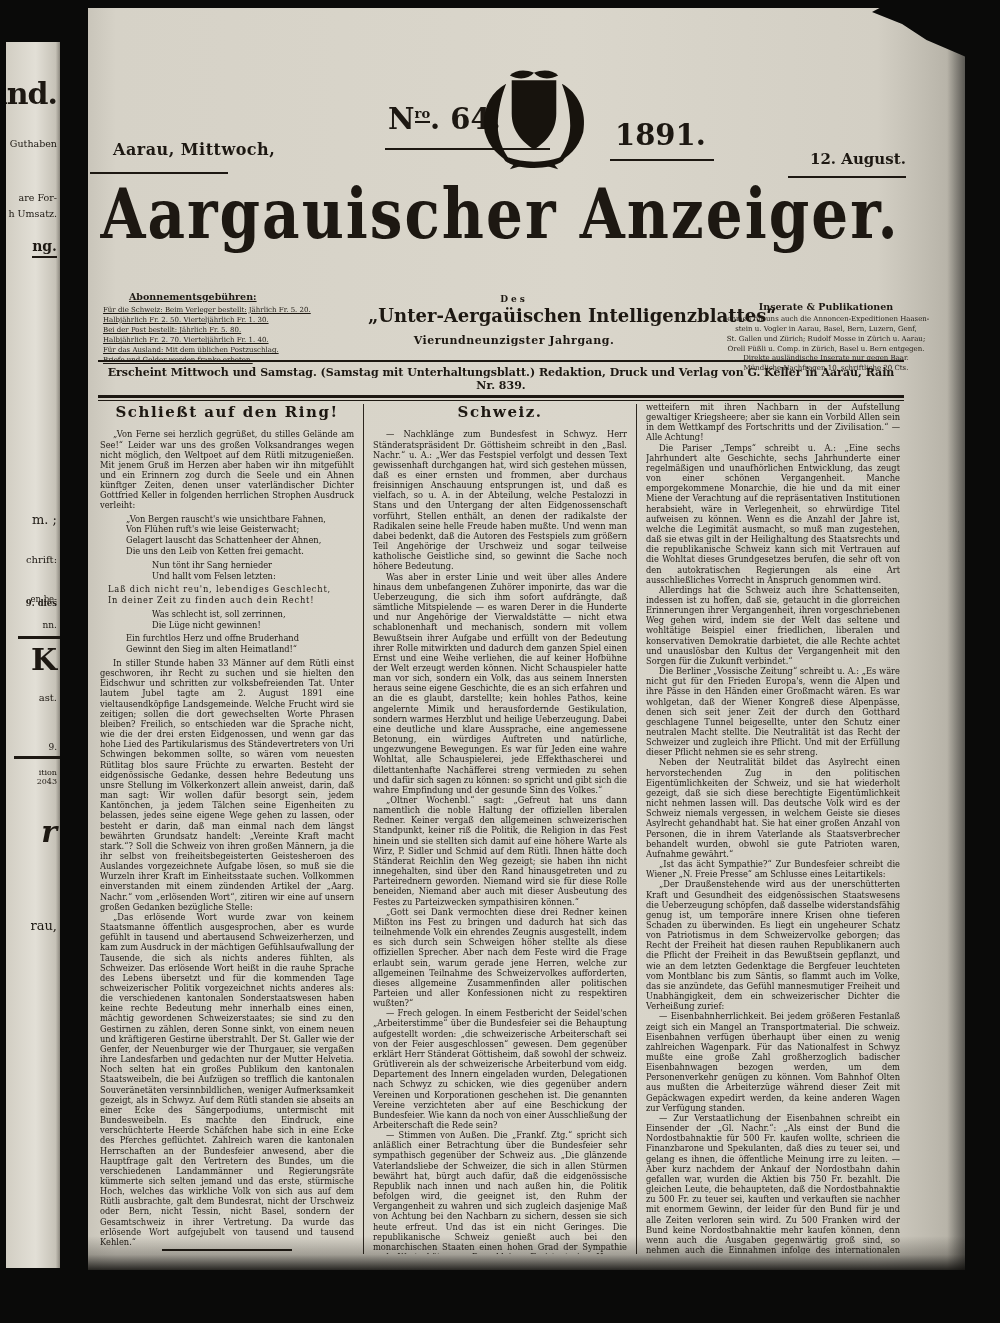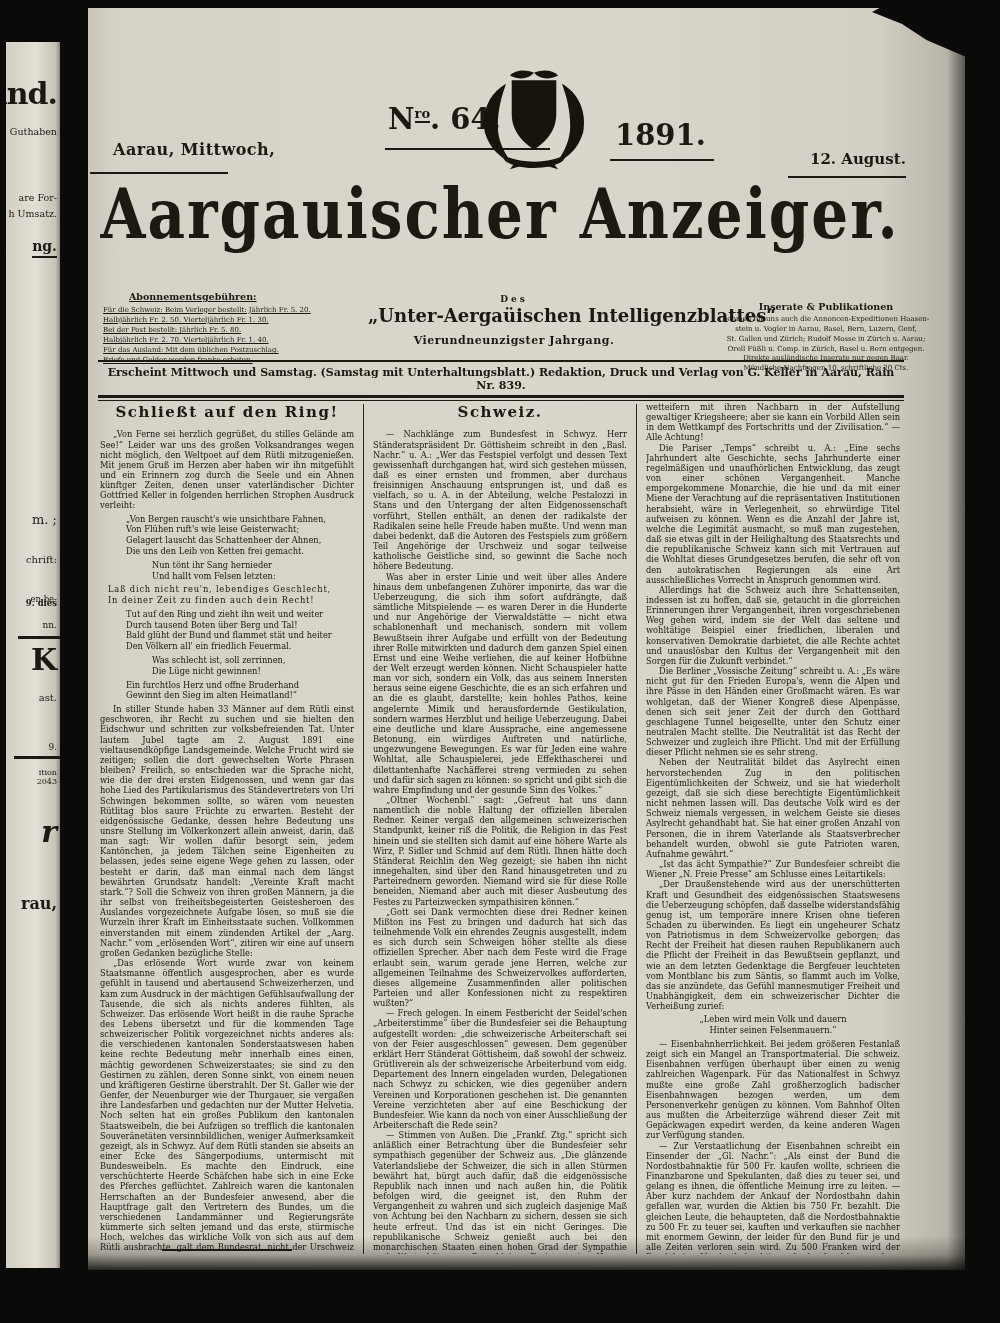--- a/index.html
+++ b/index.html
@@ -12,35 +12,35 @@
     margin:0; width:1000px; height:1323px; position:relative; overflow:hidden;
     background:var(--bg); font-family:"DejaVu Serif", serif; color:var(--ink);
   }
   
   .prev-page{
     position:absolute; left:6px; top:42px; width:54px; height:1226px; overflow:hidden;
     background:linear-gradient(90deg,#d2cec3 0,#e2dfd6 55%,#c6c2b7 92%,#8d897f 100%);
   }
   .frag{position:absolute; right:3px; white-space:nowrap; color:var(--ink);}
   .f1{top:34px; font-size:30px; font-weight:bold; letter-spacing:-1px;}
-  .f2{top:84px; font-size:9.5px;}
+  .f2{top:96px; font-size:9.5px;}
   .f3{top:150px; font-size:9.5px;}
   .f4{top:166px; font-size:9.5px;}
   .f5{top:196px; font-size:14px; font-weight:bold; border-bottom:2px solid var(--ink); padding-bottom:2px;}
   .f6{top:470px; font-size:13px;}
   .f7{top:512px; font-size:10px;}
   .f8{top:556px; font-size:8.5px; font-weight:bold;}
   .f9{top:552px; font-size:8.5px;}
   .f10{top:578px; font-size:9px;}
   .f11{top:600px; font-size:30px; font-weight:bold;}
   .f12{top:650px; font-size:10px;}
   .f13{top:700px; font-size:9px;}
   .f14{top:726px; font-size:8px; white-space:pre-line; text-align:right;}
   .f15{top:772px; font-size:30px; font-weight:bold; font-style:italic;}
-  .f16{top:852px; font-size:16px; font-weight:bold;}
+  .f16{top:876px; font-size:13px; font-weight:normal;}
   .strip-rule{position:absolute; right:0; background:var(--ink);}
   .r1{top:594px; width:42px; height:3px;}
   .r2{top:714px; width:46px; height:3px;}
   
   .page{
     position:absolute; left:88px; top:8px; width:877px; height:1262px; overflow:hidden;
     background:linear-gradient(90deg,#c9c5ba 0,#d6d2c7 28px,#dad6cb 55%,#d3cfc4 90%,#b4b0a5 99%);
   }
   .page::after{ 
     content:""; position:absolute; left:0; right:0; bottom:0; height:34px;
@@ -189,24 +189,20 @@
       <div class="col-heading">Schließt auf den Ring!</div>
       <p class="para">„Von Ferne sei herzlich gegrüßet, du stilles Gelände am See!“ Leider war uns des großen Volksandranges wegen nicht möglich, den Weltpoet auf dem Rütli mitzugenießen. Mit jenem Gruß im Herzen aber haben wir ihn mitgefühlt und ein Erinnern zog durch die Seele und ein Ahnen künftger Zeiten, denen unser vaterländischer Dichter Gottfried Keller in folgenden herrlichen Strophen Ausdruck verleiht:</p>
       <div class="verse">„Von Bergen rauscht's wie unsichtbare Fahnen,
 Von Flühen ruft's wie leise Geisterwacht;
 Gelagert lauscht das Schattenheer der Ahnen,
 Die uns den Leib von Ketten frei gemacht.</div>
       <div class="verse indent2">Nun tönt ihr Sang hernieder
 Und hallt vom Felsen letzten:</div>
       <div class="verse spaced">Laß dich nicht reu'n, lebendiges Geschlecht,
 In deiner Zeit zu finden auch dein Recht!</div>
-      <div class="verse">Tut auf den Ring und zieht ihn weit und weiter
-Durch tausend Boten über Berg und Tal!
-Bald glüht der Bund und flammet stät und heiter
-Den Völkern all' ein friedlich Feuermal.</div>
       <div class="verse indent2">Was schlecht ist, soll zerrinnen,
 Die Lüge nicht gewinnen!</div>
       <div class="verse">Ein furchtlos Herz und offne Bruderhand
 Gewinnt den Sieg im alten Heimatland!“</div>
       <p class="para">In stiller Stunde haben 33 Männer auf dem Rütli einst geschworen, ihr Recht zu suchen und sie hielten den Eidschwur und schritten zur volksbefreienden Tat. Unter lautem Jubel tagte am 2. August 1891 eine vieltausendköpfige Landsgemeinde. Welche Frucht wird sie zeitigen; sollen die dort gewechselten Worte Phrasen bleiben? Freilich, so entschieden war die Sprache nicht, wie die der drei ersten Eidgenossen, und wenn gar das hohe Lied des Partikularismus des Ständevertreters von Uri Schwingen bekommen sollte, so wären vom neuesten Rütlitag blos saure Früchte zu erwarten. Besteht der eidgenössische Gedanke, dessen hehre Bedeutung uns unsre Stellung im Völkerkonzert allein anweist, darin, daß man sagt: Wir wollen dafür besorgt sein, jedem Kantönchen, ja jedem Tälchen seine Eigenheiten zu belassen, jedes seine eigene Wege gehen zu lassen, oder besteht er darin, daß man einmal nach dem längst bewährten Grundsatz handelt: „Vereinte Kraft macht stark.“? Soll die Schweiz von ihren großen Männern, ja die ihr selbst von freiheitsbegeisterten Geistesheroen des Auslandes vorgezeichnete Aufgabe lösen, so muß sie die Wurzeln ihrer Kraft im Einheitsstaate suchen. Vollkommen einverstanden mit einem zündenden Artikel der „Aarg. Nachr.“ vom „erlösenden Wort“, zitiren wir eine auf unsern großen Gedanken bezügliche Stelle:</p>
       <p class="para">„Das erlösende Wort wurde zwar von keinem Staatsmanne öffentlich ausgesprochen, aber es wurde gefühlt in tausend und abertausend Schweizerherzen, und kam zum Ausdruck in der mächtigen Gefühlsaufwallung der Tausende, die sich als nichts anderes fühlten, als Schweizer. Das erlösende Wort heißt in die rauhe Sprache des Lebens übersetzt und für die kommenden Tage schweizerischer Politik vorgezeichnet nichts anderes als: die verschiedenen kantonalen Sonderstaatswesen haben keine rechte Bedeutung mehr innerhalb eines einen, mächtig gewordenen Schweizerstaates; sie sind zu den Gestirnen zu zählen, deren Sonne sinkt, von einem neuen und kräftigeren Gestirne überstrahlt. Der St. Galler wie der Genfer, der Neuenburger wie der Thurgauer, sie vergaßen ihre Landesfarben und gedachten nur der Mutter Helvetia. Noch selten hat ein großes Publikum den kantonalen Staatsweibeln, die bei Aufzügen so trefflich die kantonalen Souveränetäten versinnbildlichen, weniger Aufmerksamkeit gezeigt, als in Schwyz. Auf dem Rütli standen sie abseits an einer Ecke des Sängerpodiums, untermischt mit Bundesweibeln. Es machte den Eindruck, eine verschüchterte Heerde Schäfchen habe sich in eine Ecke des Pferches geflüchtet. Zahlreich waren die kantonalen Herrschaften an der Bundesfeier anwesend, aber die Hauptfrage galt den Vertretern des Bundes, um die verschiedenen Landammänner und Regierungsräte kümmerte sich selten jemand und das erste, stürmische Hoch, welches das wirkliche Volk von sich aus auf dem Rütli ausbrachte, galt dem Bundesrat, nicht der Urschweiz oder Bern, nicht Tessin, nicht Basel, sondern der Gesamtschweiz in ihrer Vertretung. Da wurde das erlösende Wort aufgejubelt von tausend und tausend Kehlen.“</p>
 
       <div class="end-rule"></div>
     </div>
 
@@ -225,22 +221,20 @@
     <div class="vrule"></div>
 
     <div class="col">
       <p class="para" style="text-indent:0">wetteifern mit ihren Nachbarn in der Aufstellung gewaltiger Kriegsheere; aber sie kann ein Vorbild Allen sein in dem Wettkampf des Fortschritts und der Zivilisation.“ — Alle Achtung!</p>
       <p class="para">Die Pariser „Temps“ schreibt u. A.: „Eine sechs Jahrhundert alte Geschichte, sechs Jahrhunderte einer regelmäßigen und unaufhörlichen Entwicklung, das zeugt von einer schönen Vergangenheit. Manche emporgekommene Monarchie, die hie und da mit einer Miene der Verachtung auf die repräsentativen Institutionen herabsieht, wäre in Verlegenheit, so ehrwürdige Titel aufweisen zu können. Wenn es die Anzahl der Jahre ist, welche die Legimität ausmacht, so muß man zugestehen, daß sie etwas gilt in der Heilighaltung des Staatsrechts und die republikanische Schweiz kann sich mit Vertrauen auf die Wohltat dieses Grundgesetzes berufen, die sehr oft von den autokratischen Regierungen als eine Art ausschließliches Vorrecht in Anspruch genommen wird.</p>
       <p class="para">Allerdings hat die Schweiz auch ihre Schattenseiten, indessen ist zu hoffen, daß sie, getaucht in die glorreichen Erinnerungen ihrer Vergangenheit, ihren vorgeschriebenen Weg gehen wird, indem sie der Welt das seltene und wohltätige Beispiel einer friedlichen, liberalen und konservativen Demokratie darbietet, die alle Rechte achtet und unauslösbar den Kultus der Vergangenheit mit den Sorgen für die Zukunft verbindet.“</p>
       <p class="para">Die Berliner „Vossische Zeitung“ schreibt u. A.: „Es wäre nicht gut für den Frieden Europa's, wenn die Alpen und ihre Pässe in den Händen einer Großmacht wären. Es war wohlgetan, daß der Wiener Kongreß diese Alpenpässe, denen sich seit jener Zeit der durch den Gotthard geschlagene Tunnel beigesellte, unter den Schutz einer neutralen Macht stellte. Die Neutralität ist das Recht der Schweizer und zugleich ihre Pflicht. Und mit der Erfüllung dieser Pflicht nehmen sie es sehr streng.</p>
       <p class="para">Neben der Neutralität bildet das Asylrecht einen hervorstechenden Zug in den politischen Eigentümlichkeiten der Schweiz, und sie hat wiederholt gezeigt, daß sie sich diese berechtigte Eigentümlichkeit nicht nehmen lassen will. Das deutsche Volk wird es der Schweiz niemals vergessen, in welchem Geiste sie dieses Asylrecht gehandhabt hat. Sie hat einer großen Anzahl von Personen, die in ihrem Vaterlande als Staatsverbrecher behandelt wurden, obwohl sie gute Patrioten waren, Aufnahme gewährt.“</p>
       <p class="para">„Ist das ächt Sympathie?“ Zur Bundesfeier schreibt die Wiener „N. Freie Presse“ am Schlusse eines Leitartikels:</p>
       <p class="para">„Der Draußenstehende wird aus der unerschütterten Kraft und Gesundheit des eidgenössischen Staatswesens die Ueberzeugung schöpfen, daß dasselbe widerstandsfähig genug ist, um temporäre innere Krisen ohne tieferen Schaden zu überwinden. Es liegt ein ungeheurer Schatz von Patriotismus in dem Schweizervolke geborgen; das Recht der Freiheit hat diesen rauhen Republikanern auch die Pflicht der Freiheit in das Bewußtsein gepflanzt, und wie an dem letzten Gedenktage die Bergfeuer leuchteten vom Montblanc bis zum Säntis, so flammt auch im Volke, das sie anzündete, das Gefühl mannesmutiger Freiheit und Unabhängigkeit, dem ein schweizerischer Dichter die Verheißung zurief:</p>
-      <div class="verse center">„Leben wird mein Volk und dauern
-Hinter seinen Felsenmauern.“</div>
       <p class="para">— Eisenbahnherrlichkeit. Bei jedem größeren Festanlaß zeigt sich ein Mangel an Transportmaterial. Die schweiz. Eisenbahnen verfügen überhaupt über einen zu wenig zahlreichen Wagenpark. Für das Nationalfest in Schwyz mußte eine große Zahl großherzoglich badischer Eisenbahnwagen bezogen werden, um dem Personenverkehr genügen zu können. Vom Bahnhof Olten aus mußten die Arbeiterzüge während dieser Zeit mit Gepäckwagen expedirt werden, da keine anderen Wagen zur Verfügung standen.</p>
       <p class="para">— Zur Verstaatlichung der Eisenbahnen schreibt ein Einsender der „Gl. Nachr.“: „Als einst der Bund die Nordostbahnaktie für 500 Fr. kaufen wollte, schrieen die Finanzbarone und Spekulanten, daß dies zu teuer sei, und gelang es ihnen, die öffentliche Meinung irre zu leiten. — Aber kurz nachdem der Ankauf der Nordostbahn dahin gefallen war, wurden die Aktien bis 750 Fr. bezahlt. Die gleichen Leute, die behaupteten, daß die Nordostbahnaktie zu 500 Fr. zu teuer sei, kauften und verkauften sie nachher mit enormem Gewinn, der leider für den Bund für je und alle Zeiten verloren sein wird. Zu 500 Franken wird der Bund keine Nordostbahnaktie mehr kaufen können, denn wenn auch die Ausgaben gegenwärtig groß sind, so nehmen auch die Einnahmen infolge des internationalen Verkehrs stetig zu, und durch die großen Abschreibungen, die das eidg. Rechnungsgesetz für Bahnen vorschreibt, gewinnen die Unternehmen immer mehr an innerem Wert.</p>
 
     </div>
 
   </div>
 
   <div class="right-edge"></div>
   <div class="corner-tear"></div>
 </div>

